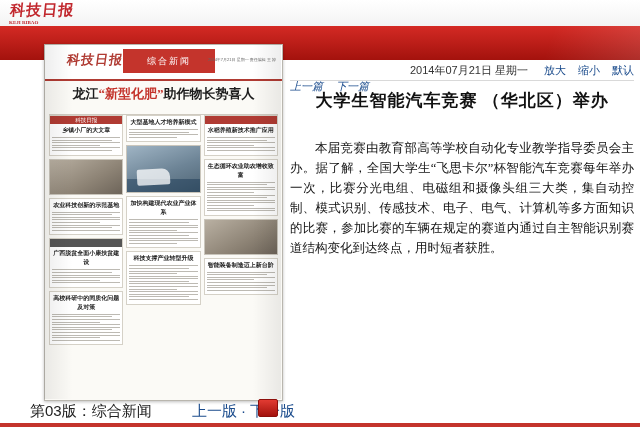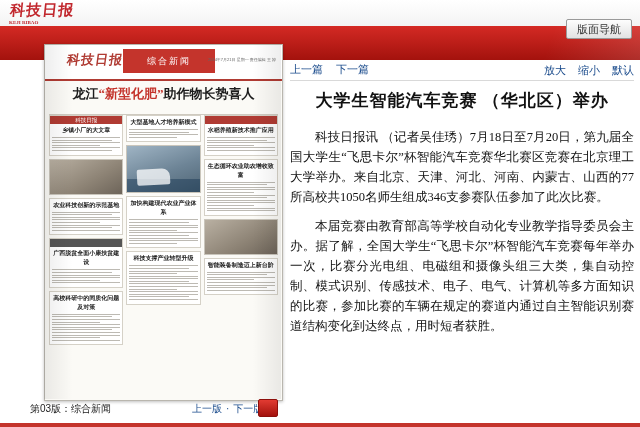--- a/index.html
+++ b/index.html
@@ -109,45 +109,45 @@
     background:linear-gradient(150deg,#b9b0a2,#8d8375 60%,#6d6459);
     border:1px solid #c9c5bb;height:34px;
   }
 
   
   .toolbar{
     position:absolute;left:290px;top:62px;width:344px;height:18px;
     border-bottom:1px solid #d9d9d9;
     font-size:11px;color:#1a4b8c;
   }
-  .tb-left{position:absolute;left:0;top:0;}
+  .tb-left{position:absolute;left:0;top:17px;font-style:italic;}
   .tb-left a{color:#1a4b8c;text-decoration:none;margin-right:10px;cursor:pointer;}
   .tb-date{position:absolute;left:120px;top:1px;color:#333;white-space:nowrap;}
   .tb-right{position:absolute;right:0;top:1px;white-space:nowrap;}
   .tb-right a{color:#1a4b8c;text-decoration:none;margin-left:9px;cursor:pointer;margin-top:13px;}
 
   
   .article{
     position:absolute;left:290px;top:88px;width:344px;height:300px;overflow:hidden;
     font-family:"Liberation Serif","DejaVu Serif",serif;
     color:#111;
   }
   .art-title{
     font-size:17px;font-weight:bold;text-align:center;letter-spacing:1px;
-    line-height:26px;margin-bottom:13px;
+    line-height:26px;margin-bottom:24px;
   }
   .art-p{
     font-size:12.5px;line-height:20px;text-align:justify;text-indent:25px;
     margin:0 0 9px 0;
   }
 
   
   .footer{
     position:absolute;left:0;bottom:6px;width:640px;height:22px;
-    font-size:10px;color:#333;text-align:center;
+    font-size:15px;color:#333;text-align:center;
   }
   .f-left{position:absolute;left:30px;top:3px;color:#222;}
   .f-center{position:absolute;left:188px;top:3px;color:#1a4b8c;}
   .f-center a{color:#1a4b8c;text-decoration:none;margin:8px 4px;cursor:pointer;}
   .f-red{
     position:absolute;left:258px;top:0px;width:18px;height:16px;
     background:linear-gradient(#e23b32,#a3120d);border:1px solid #8d0f0b;border-radius:2px;
   }
   .hr-bottom{
     position:absolute;left:0;bottom:0;width:640px;height:4px;background:#c4342c;
@@ -166,21 +166,20 @@
   <div class="masthead">
     <div class="mast-logo">
       <span>科技日报</span>
       <span class="sub">KEJI RIBAO</span>
     </div>
   </div>
 
   <div class="redbar">
     <div class="corner"></div>
   </div>
-  <div class="nav-btn">版面导航</div>
 
   <div class="paper">
     <div class="ph-head">
       <div class="ph-title">科技日报</div>
       <div class="ph-band">综合新闻</div>
       <div class="ph-meta">2014年7月21日 星期一
 责任编辑 王 婷</div>
     </div>
 
     <div class="ph-lead">
@@ -342,30 +341,30 @@
       </div>
     </div>
   </div>
   <div class="scan-shadow"></div>
 
   <div class="toolbar">
     <div class="tb-left">
       <a>上一篇</a>
       <a>下一篇</a>
     </div>
+    <div class="tb-date">2014年07月21日 星期一</div>
     <div class="tb-right">
       <a>放大</a>
       <a>缩小</a>
       <a>默认</a>
     </div>
   </div>
 
   <div class="article">
     <div class="art-title">大学生智能汽车竞赛 （华北区）举办</div>
-    <p class="art-p">科技日报讯 （记者吴佳琇）7月18日至7月20日，第九届全国大学生“飞思卡尔”杯智能汽车竞赛华北赛区竞赛在北京理工大学举办。来自北京、天津、河北、河南、内蒙古、山西的77所高校共1050名师生组成346支参赛队伍参加了此次比赛。</p>
     <p class="art-p">本届竞赛由教育部高等学校自动化专业教学指导委员会主办。据了解，全国大学生“飞思卡尔”杯智能汽车竞赛每年举办一次，比赛分光电组、电磁组和摄像头组三大类，集自动控制、模式识别、传感技术、电子、电气、计算机等多方面知识的比赛，参加比赛的车辆在规定的赛道内通过自主智能识别赛道结构变化到达终点，用时短者获胜。</p>
   </div>
 
   <div class="footer">
     <div class="f-left">第03版：综合新闻</div>
     <div class="f-center">
       <a>上一版</a><span>·</span><a>下一版</a>
     </div>
     <div class="f-red"></div>
   </div>

